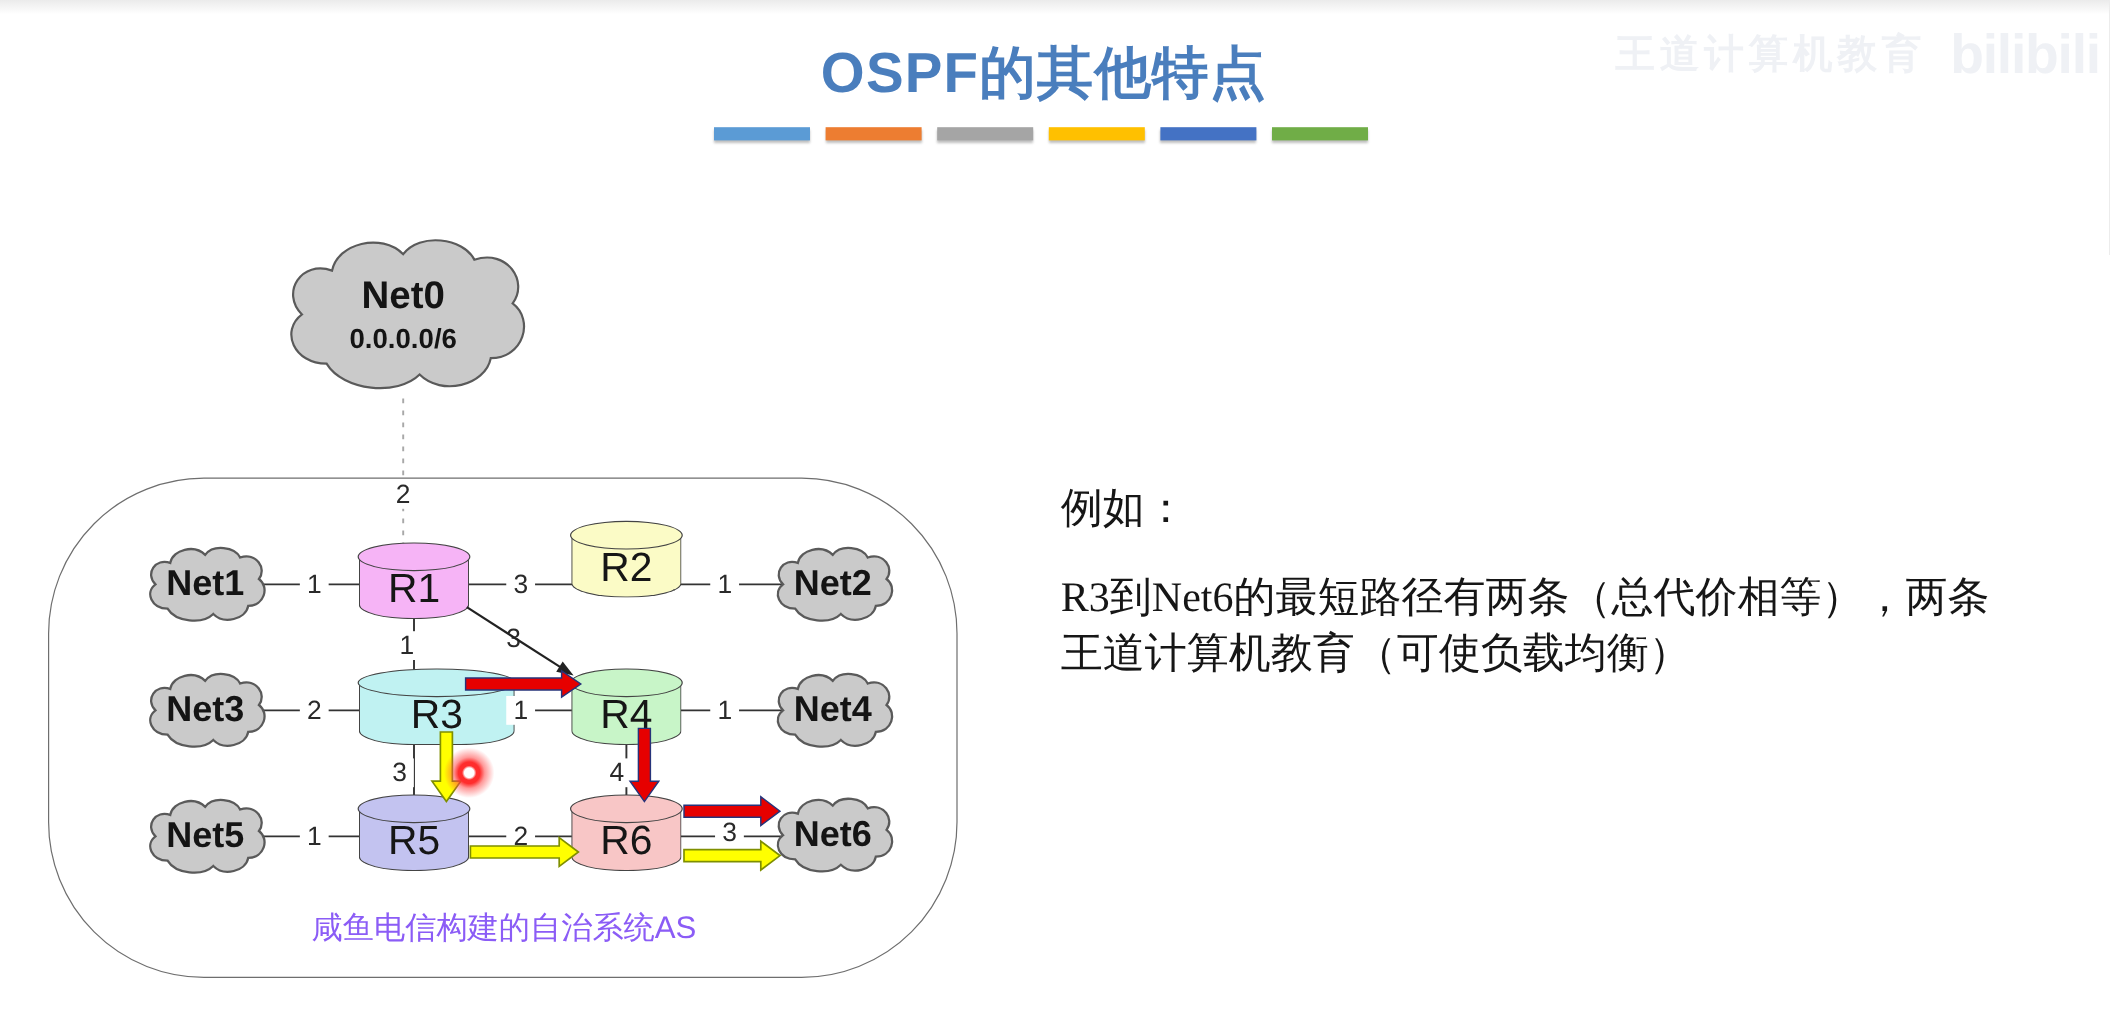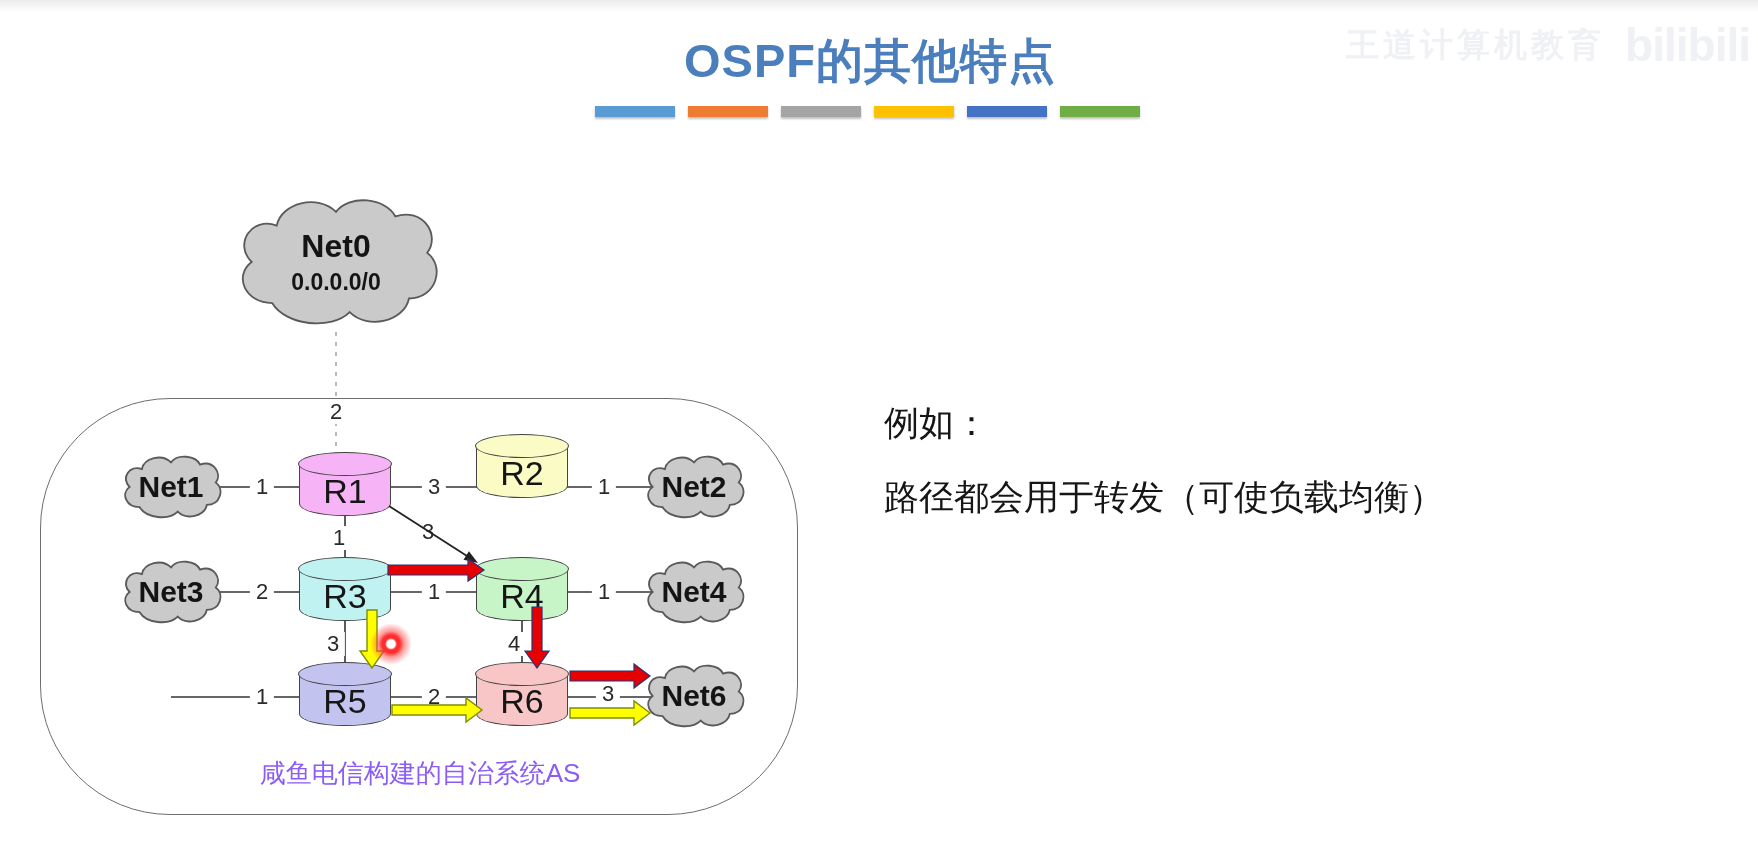--- a/index.html
+++ b/index.html
@@ -68,21 +68,22 @@
     <div class="bar" style="--c: #70AD47;"></div>
   </div>
 
   <div class="wm">
     <span class="wm-cn">王道计算机教育</span>
     <span class="wm-logo">bilibili</span>
   </div>
 
   <div class="rp rp-ex">例如：</div>
   <div class="rp rp-eg">
-    <div>路径都会用于转发（可使负载均衡）</div>
+    <div>R3到Net6的最短路径有两条（总代价相等），两条</div>
+    <div>王道计算机教育（可使负载均衡）</div>
   </div>
 
   <div class="diagram">
 
     <svg width="0" height="0" aria-hidden="true">
       <defs>
         <symbol id="cloudShape" viewBox="0 0 100 64">
           <path d="M 22 50 C 10 50 5 38 13 32 C 5 24 13 12 24 16 C 26 6 42 2 50 10 C 56 2 72 4 76 12 C 88 8 96 20 90 28 C 98 34 94 48 82 48 C 80 58 64 62 56 54 C 48 62 28 60 22 50 Z"></path>
         </symbol>
       </defs>
@@ -101,21 +102,21 @@
     
     <div class="asbox"></div>
 
     
     <div class="cloud net0 node" style="left: 222px; top: 188px; --c: #cacaca;">
       <svg width="228" height="148">
           <use href="#cloudShape" stroke-width="0.8"></use>
         </svg>
       <div class="lbl">
         <span class="name">Net0</span>
-        <span class="sub">0.0.0.0/0</span>
+        <span class="sub">0.0.0.0/6</span>
       </div>
     </div>
 
     
     <div class="cloud cloud-s node" style="left: 115px; top: 451px; --c: #cacaca;">
       <svg width="112" height="72">
           <use href="#cloudShape" stroke-width="1.7"></use>
         </svg>
       <div class="lbl">Net1</div>
     </div>
@@ -129,36 +130,42 @@
       <svg width="112" height="72">
           <use href="#cloudShape" stroke-width="1.7"></use>
         </svg>
       <div class="lbl">Net3</div>
     </div>
     <div class="cloud cloud-s node" style="left: 638px; top: 556px; --c: #cacaca;">
       <svg width="112" height="72">
           <use href="#cloudShape" stroke-width="1.7"></use>
         </svg>
       <div class="lbl">Net4</div>
+    </div>
+    <div class="cloud cloud-s node" style="left: 115px; top: 661px; --c: #cacaca;">
+      <svg width="112" height="72">
+          <use href="#cloudShape" stroke-width="1.7"></use>
+        </svg>
+      <div class="lbl">Net5</div>
     </div>
     <div class="cloud cloud-s node" style="left: 638px; top: 660px; --c: #cacaca;">
       <svg width="112" height="72">
           <use href="#cloudShape" stroke-width="1.7"></use>
         </svg>
       <div class="lbl">Net6</div>
     </div>
 
     
     <div class="cyl node" style="left: 299px; top: 463px; --c: #f6b4f6;">
       <div class="lbl">R1</div>
     </div>
     <div class="cyl node" style="left: 476px; top: 445px; --c: #fbfbc6;">
       <div class="lbl">R2</div>
     </div>
-    <div class="cyl node" style="left: 299px; top: 568px; --c: #c0f2f2;">
+    <div class="cyl node" style="left: 299px; top: 568px; padding-left: 38px; --c: #c0f2f2;">
       <div class="lbl">R3</div>
     </div>
     <div class="cyl node" style="left: 476px; top: 568px; --c: #c8f5c8;">
       <div class="lbl">R4</div>
     </div>
     <div class="cyl node" style="left: 299px; top: 673px; --c: #c3c3f0;">
       <div class="lbl">R5</div>
     </div>
     <div class="cyl node" style="left: 476px; top: 673px; --c: #f8c6c6;">
       <div class="lbl">R6</div>

